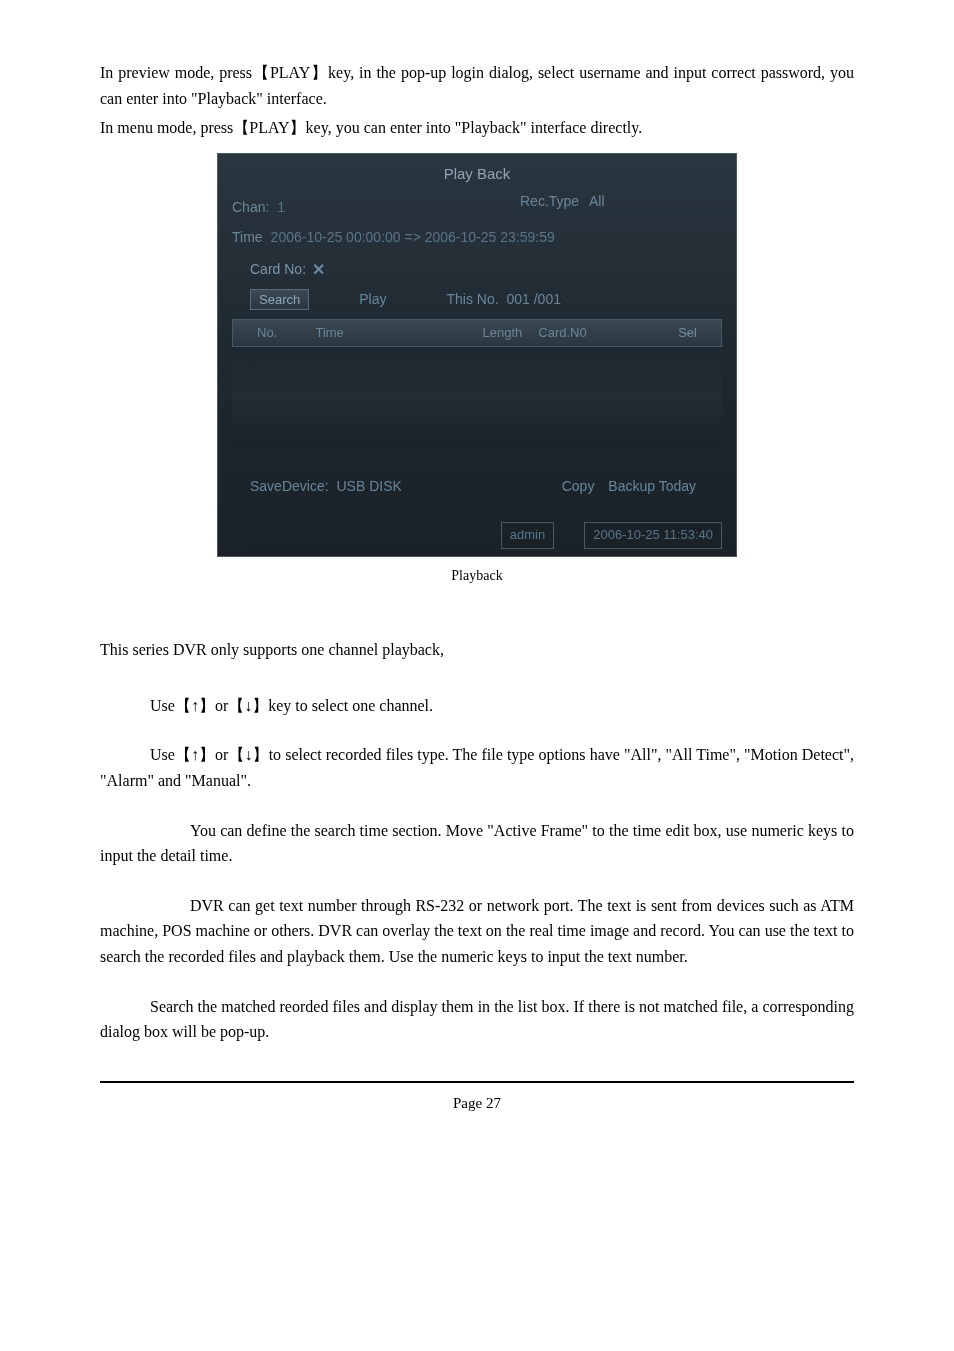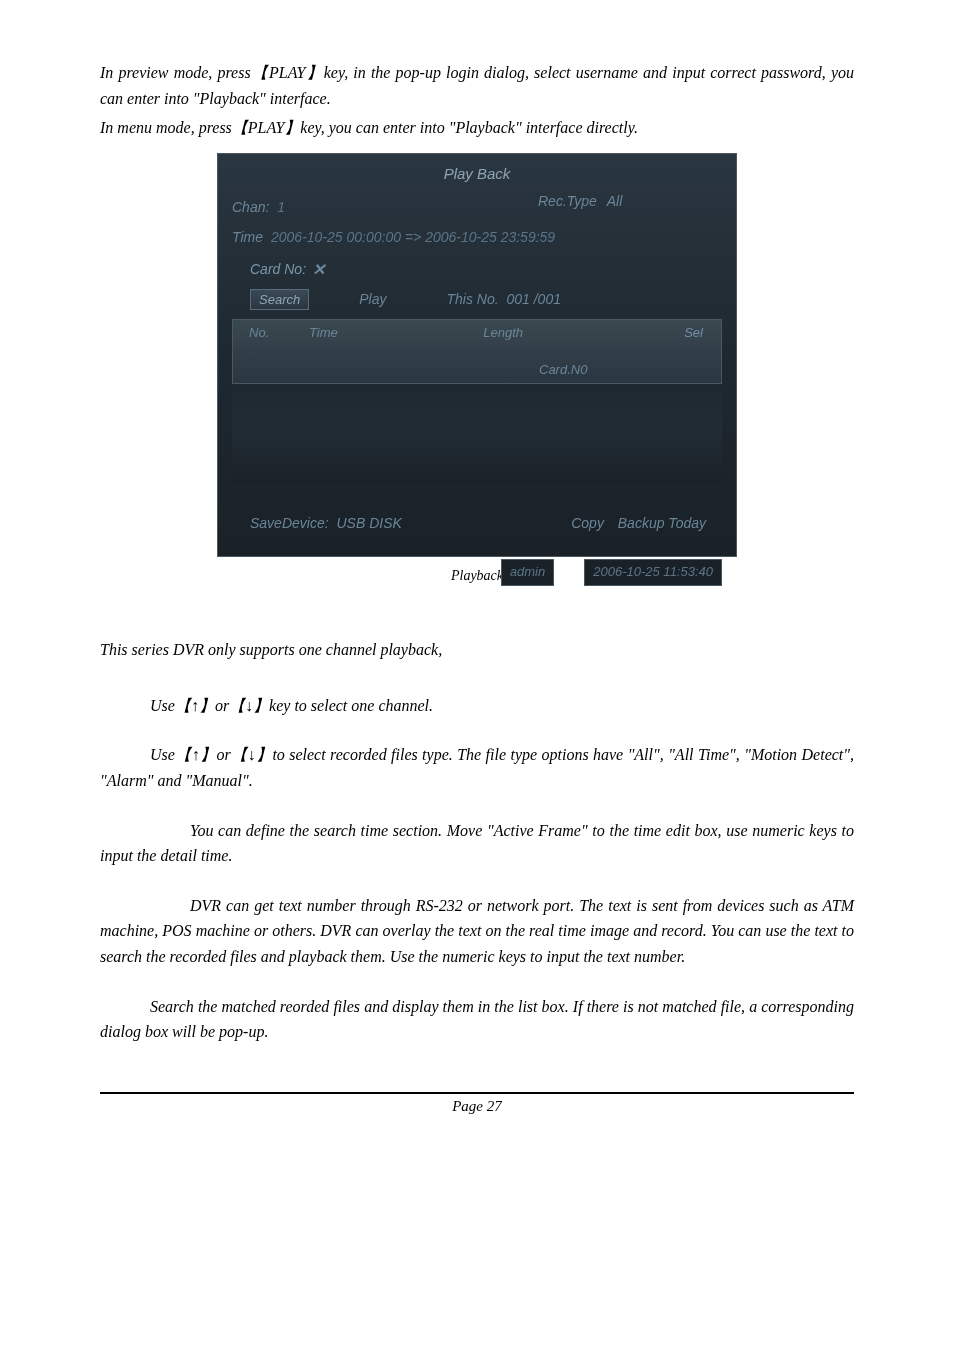--- a/index.html
+++ b/index.html
@@ -1,19 +1,18 @@
 <!DOCTYPE html>
 <html><head>
   <meta charset="utf-8">
   <style>
     * {
       margin: 0;
       padding: 0;
       box-sizing: border-box;
-      font-style: italic;
     }
     body {
       font-family: "Times New Roman", serif;
       font-size: 16px;
       color: #000;
       background: #fff;
       width: 954px;
       padding: 60px 100px 40px 100px;
       line-height: 1.6;
     }
@@ -50,21 +49,21 @@
       color: #6a8598;
     }
     .pb-label {
       margin-right: 8px;
     }
     .pb-value {
       color: #5a7588;
     }
     .pb-rectype {
       position: absolute;
-      left: 320px;
+      left: 302px;
       top: 36px;
     }
     .pb-cardno {
       display: flex;
       align-items: center;
       margin-top: 6px;
       margin-left: 18px;
     }
     .pb-x {
       color: #6a88a0;
@@ -90,49 +89,49 @@
       color: #6a8598;
       margin-right: 60px;
     }
     .pb-pageno {
       color: #6a8598;
     }
     .pb-table-header {
       display: flex;
       background: linear-gradient(to bottom, #3a4850, #2a3640);
       border: 1px solid #4a5862;
-      padding: 3px 8px;
+      padding: 3px 16px;
       margin-top: 8px;
       color: #6a8598;
       font-size: 13px;
     }
     .pb-th {
       padding: 0 8px;
     }
     .pb-th-no { width: 60px; }
     .pb-th-time { width: 120px; }
     .pb-th-length { width: 110px; text-align: right; }
-    .pb-th-cardno { width: 120px; margin-top: 37px; }
+    .pb-th-cardno { width: 120px; }
     .pb-th-sel { width: 60px; text-align: right; color: #7090a8; }
     .pb-table-body {
       height: 100px;
       background: linear-gradient(to bottom, #1e2830, #222c34, #1a2228);
     }
     .pb-bottom-row {
       display: flex;
       align-items: center;
       margin-top: 28px;
       color: #6a8598;
     }
     .pb-savedev {
       margin-left: 18px;
     }
     .pb-copy {
       position: absolute;
-      right: 30px;
+      right: 40px;
     }
     .pb-status {
       display: flex;
       justify-content: flex-end;
       align-items: center;
       margin-top: 24px;
       gap: 30px;
     }
     .pb-status-item {
       background: #1a2228;
@@ -151,22 +150,22 @@
       margin-bottom: 30px;
     }
     .indent {
       text-indent: 50px;
     }
     .indent2 {
       text-indent: 90px;
     }
     .footer {
       border-top: 2px solid #000;
-      margin-top: 47px;
-      padding-top: 0;
+      margin-top: 36px;
+      padding-top: 8px;
       text-align: center;
       font-size: 15px;
     }
     .spacer { height: 20px; }
   </style>
 </head>
 <body>
 
 <p class="para">In preview mode, press【PLAY】key, in the pop-up login dialog, select username and input correct password, you can enter into "Playback" interface.</p>
 <p class="para">In menu mode, press【PLAY】key, you can enter into "Playback" interface directly.</p>

